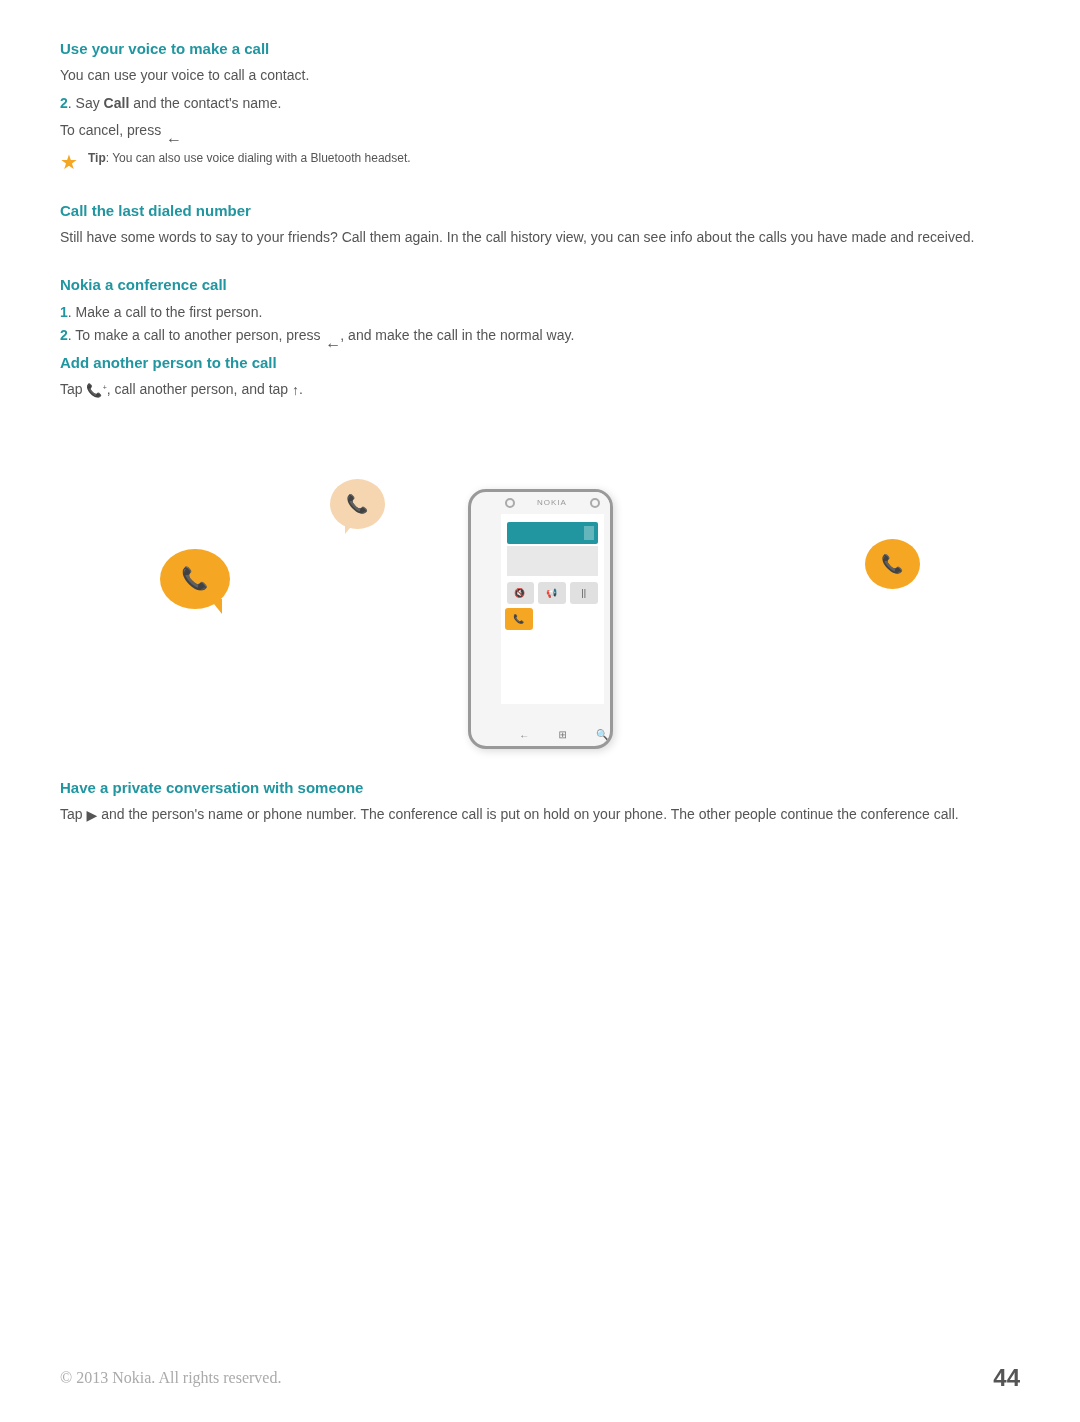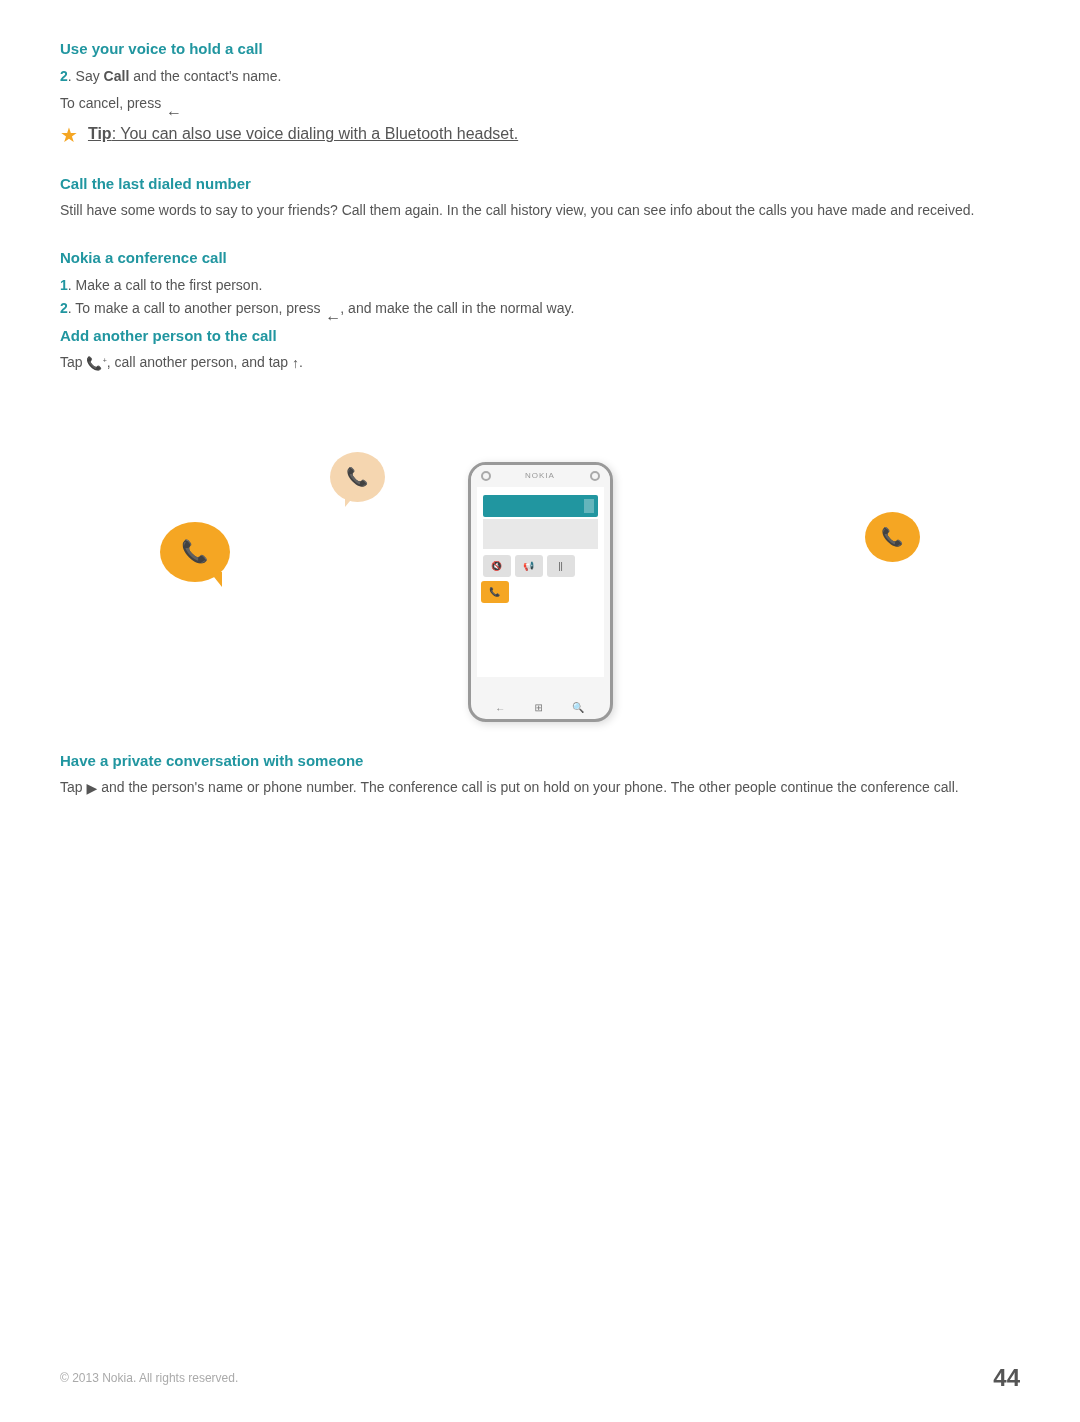--- a/index.html
+++ b/index.html
@@ -54,23 +54,22 @@
 
     .star-icon {
       color: #f5a623;
       font-size: 20px;
       flex-shrink: 0;
       margin-top: 1px;
     }
 
     .tip-text {
       color: #555;
-      font-size: 16px;
+      font-size: 12px;
       line-height: 1.5;
-      text-decoration: underline;
     }
 
     .tip-label {
       font-weight: bold;
       color: #555;
     }
 
     .icon-back {
       display: inline-block;
       width: 14px;
@@ -155,20 +154,21 @@
     .phone-device {
       width: 145px;
       height: 260px;
       border: 3px solid #999;
       border-radius: 18px;
       background: #f5f5f5;
       position: relative;
       z-index: 2;
       overflow: hidden;
       box-shadow: 2px 2px 8px rgba(0,0,0,0.15);
+      padding-left: 24px;
     }
 
     .phone-top-bar {
       display: flex;
       justify-content: space-between;
       align-items: center;
       padding: 6px 10px;
       background: #f5f5f5;
     }
 
@@ -328,21 +328,22 @@
       bottom: 30px;
       left: 60px;
       right: 60px;
       display: flex;
       justify-content: space-between;
       align-items: center;
     }
 
     .footer-copyright {
       color: #aaa;
-      font-size: 12px;
+      font-size: 16px;
+      font-family: Liberation Serif, serif;
     }
 
     .footer-page {
       color: #555;
       font-size: 24px;
       font-weight: bold;
     }
 
     .icon-menu-sq {
       display: inline-block;
@@ -371,21 +372,22 @@
     }
 
     .ctrl-icon {
       font-size: 9px;
     }
   </style>
 </head>
 <body>
 
 <div class="section">
-  <div class="section-title">Use your voice to hold a call</div>
+  <div class="section-title">Use your voice to make a call</div>
+  <p class="body-text">You can use your voice to call a contact.</p>
 
   <div class="step-list">
     <div class="step-item">
       <span class="step-number">2</span><span>. Say <strong>Call</strong> and the contact's name.</span>
     </div>
   </div>
 
   <p class="body-text">
     To cancel, press <span class="icon-back"></span>
   </p>

